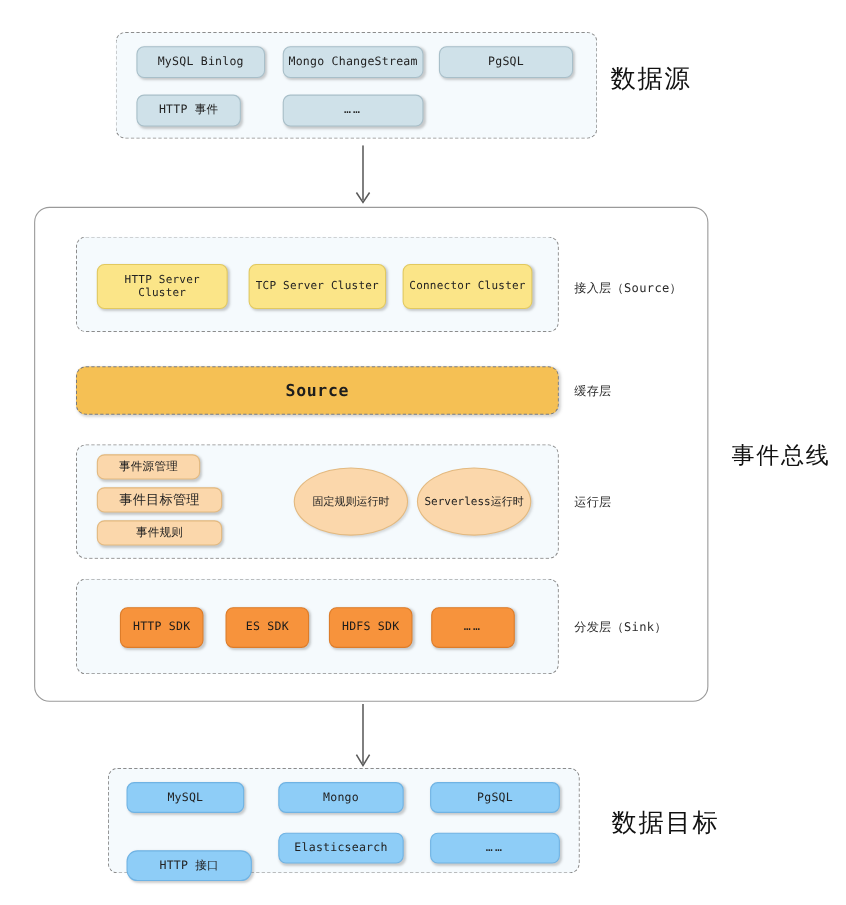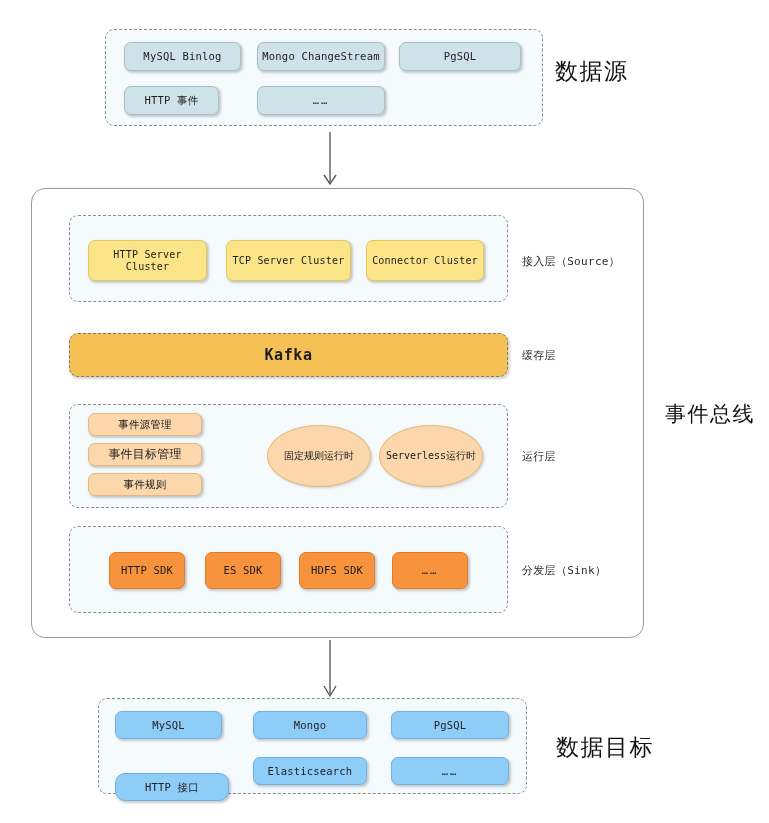--- a/index.html
+++ b/index.html
@@ -153,27 +153,27 @@
   <div class="abs dashed-group" style="left:69px; top:215px; width:439px; height:87px;"></div>
 
   <div class="abs chip chip-yellow" style="left:88px; top:240px; width:119px; height:41px; font-size:10px;">HTTP Server Cluster</div>
 
   <div class="abs chip chip-yellow" style="left:226px; top:240px; width:125px; height:41px; font-size:10px;">TCP Server Cluster</div>
 
   <div class="abs chip chip-yellow" style="left:366px; top:240px; width:118px; height:41px; font-size:10px;">Connector Cluster</div>
 
   <div class="abs side-label" style="left:522px; top:253px; height:16px;">接入层（Source）</div>
 
-  <div class="abs kafka-box" style="left:69px; top:333px; width:439px; height:44px;">Kafka</div>
+  <div class="abs kafka-box" style="left:69px; top:333px; width:439px; height:44px;">Source</div>
 
   <div class="abs side-label" style="left:522px; top:347px; height:16px;">缓存层</div>
 
   <div class="abs dashed-group" style="left:69px; top:404px; width:439px; height:104px;"></div>
 
-  <div class="abs chip chip-peach" style="left:88px; top:413px; width:114px; height:23px; font-family:'DejaVu Sans','Liberation Sans',sans-serif; font-size:10.5px;">事件源管理</div>
+  <div class="abs chip chip-peach" style="left:88px; top:413px; width:94px; height:23px; font-family:'DejaVu Sans','Liberation Sans',sans-serif; font-size:10.5px;">事件源管理</div>
 
   <div class="abs chip chip-peach" style="left:88px; top:443px; width:114px; height:23px; font-family:'DejaVu Sans','Liberation Sans',sans-serif; font-size:12px;">事件目标管理</div>
 
   <div class="abs chip chip-peach" style="left:88px; top:473px; width:114px; height:23px; font-family:'DejaVu Sans','Liberation Sans',sans-serif; font-size:10.5px;">事件规则</div>
 
   <div class="abs ellipse" style="left:267px; top:425px; width:104px; height:62px; font-family:'DejaVu Sans','Liberation Sans',sans-serif;">固定规则运行时</div>
 
   <div class="abs ellipse" style="left:379px; top:425px; width:104px; height:62px;">Serverless运行时</div>
 
   <div class="abs side-label" style="left:522px; top:448px; height:16px;">运行层</div>

